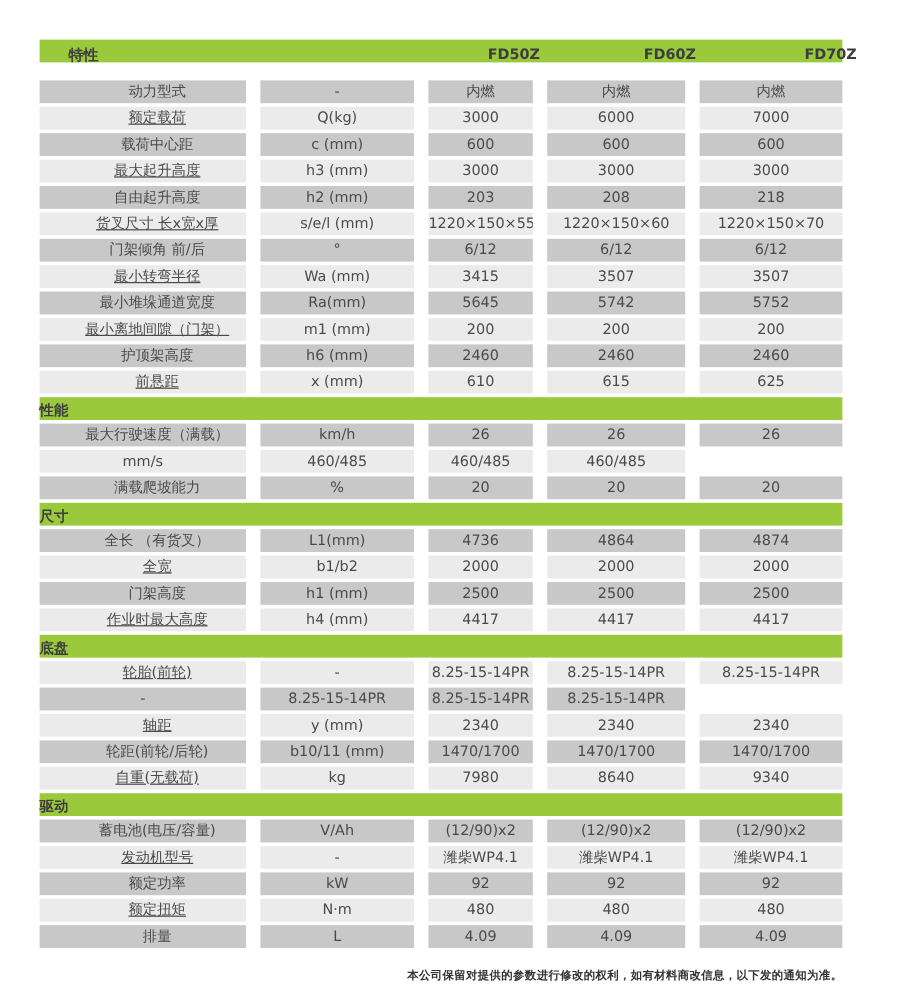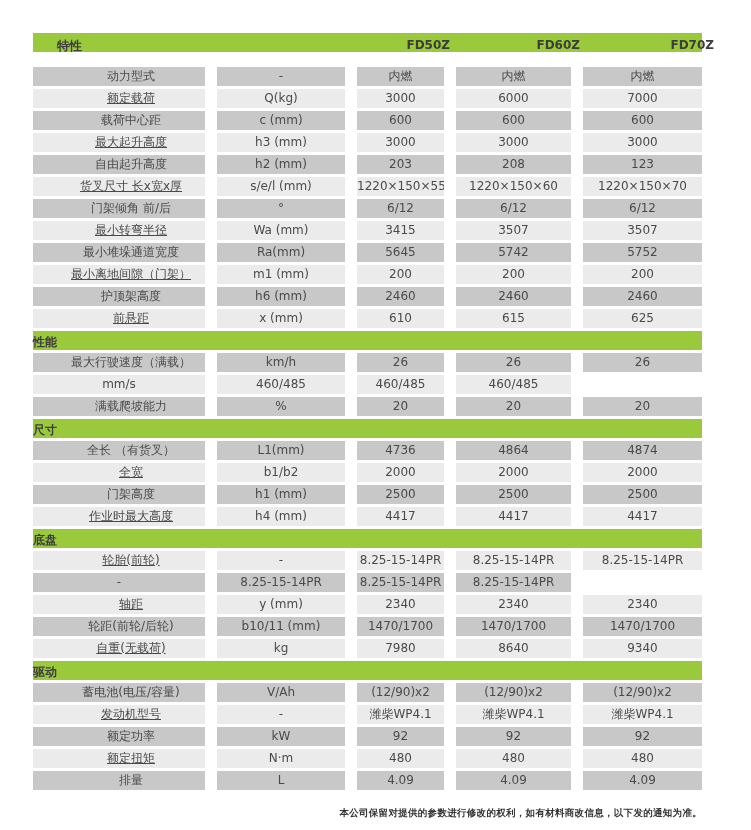--- a/index.html
+++ b/index.html
@@ -136,21 +136,21 @@
           <div class="cell">h3 (mm)</div>
           <div class="cell">3000</div>
           <div class="cell">3000</div>
           <div class="cell">3000</div>
         </div>
         <div class="row shade-dark">
           <div class="cell label-cell">自由起升高度</div>
           <div class="cell">h2 (mm)</div>
           <div class="cell">203</div>
           <div class="cell">208</div>
-          <div class="cell">123</div>
+          <div class="cell">218</div>
         </div>
         <div class="row shade-light">
           <div class="cell label-cell">货叉尺寸 长x宽x厚</div>
           <div class="cell">s/e/l (mm)</div>
           <div class="cell">1220×150×55</div>
           <div class="cell">1220×150×60</div>
           <div class="cell">1220×150×70</div>
         </div>
         <div class="row shade-dark">
           <div class="cell label-cell">门架倾角 前/后</div>

